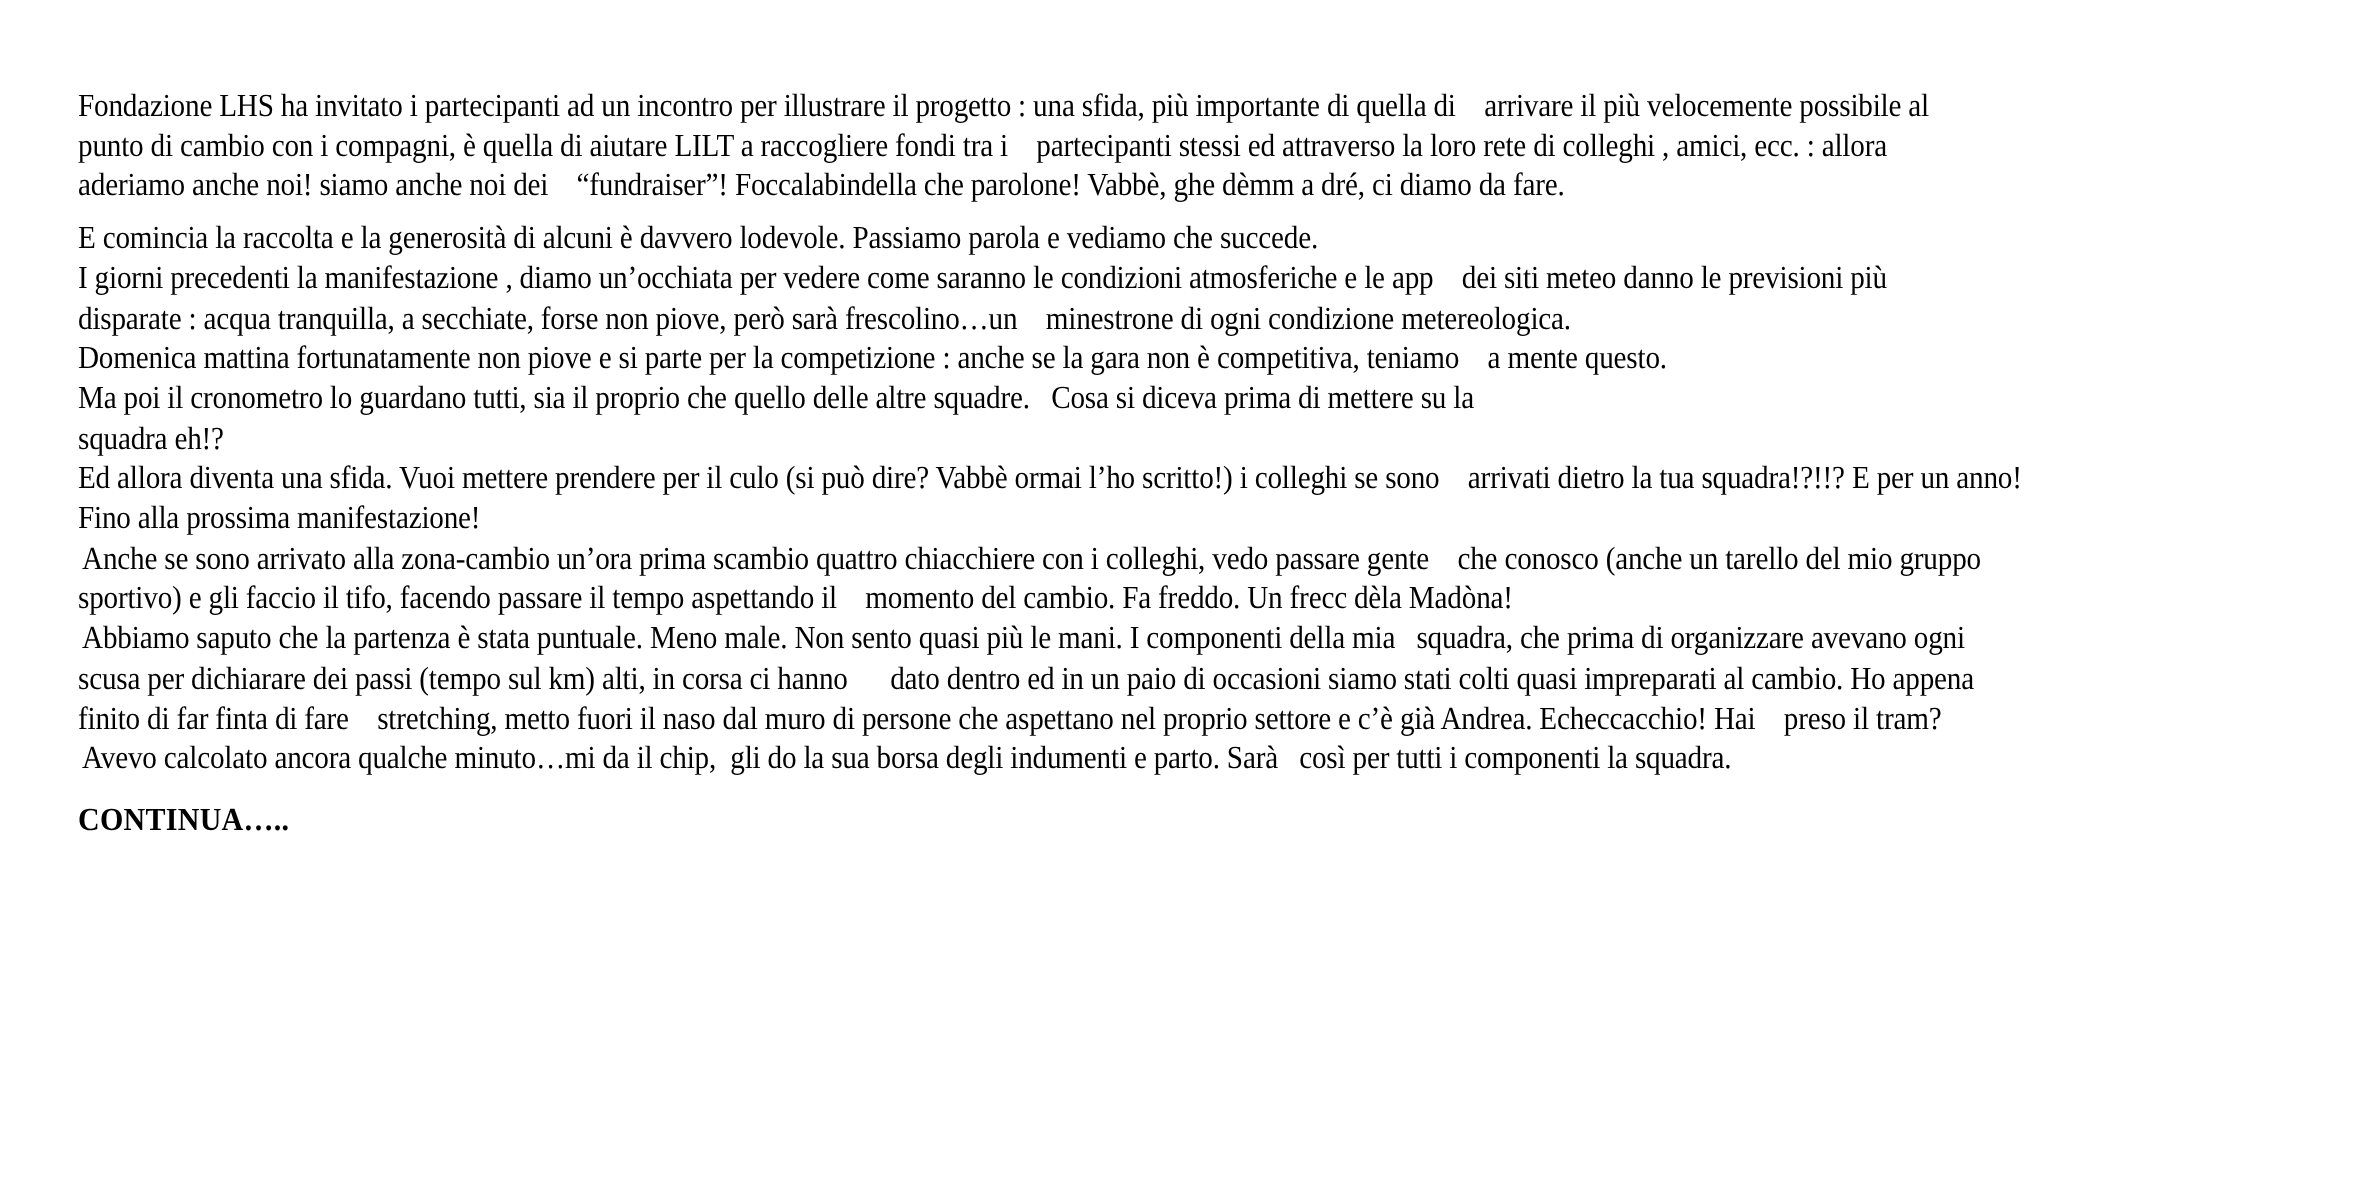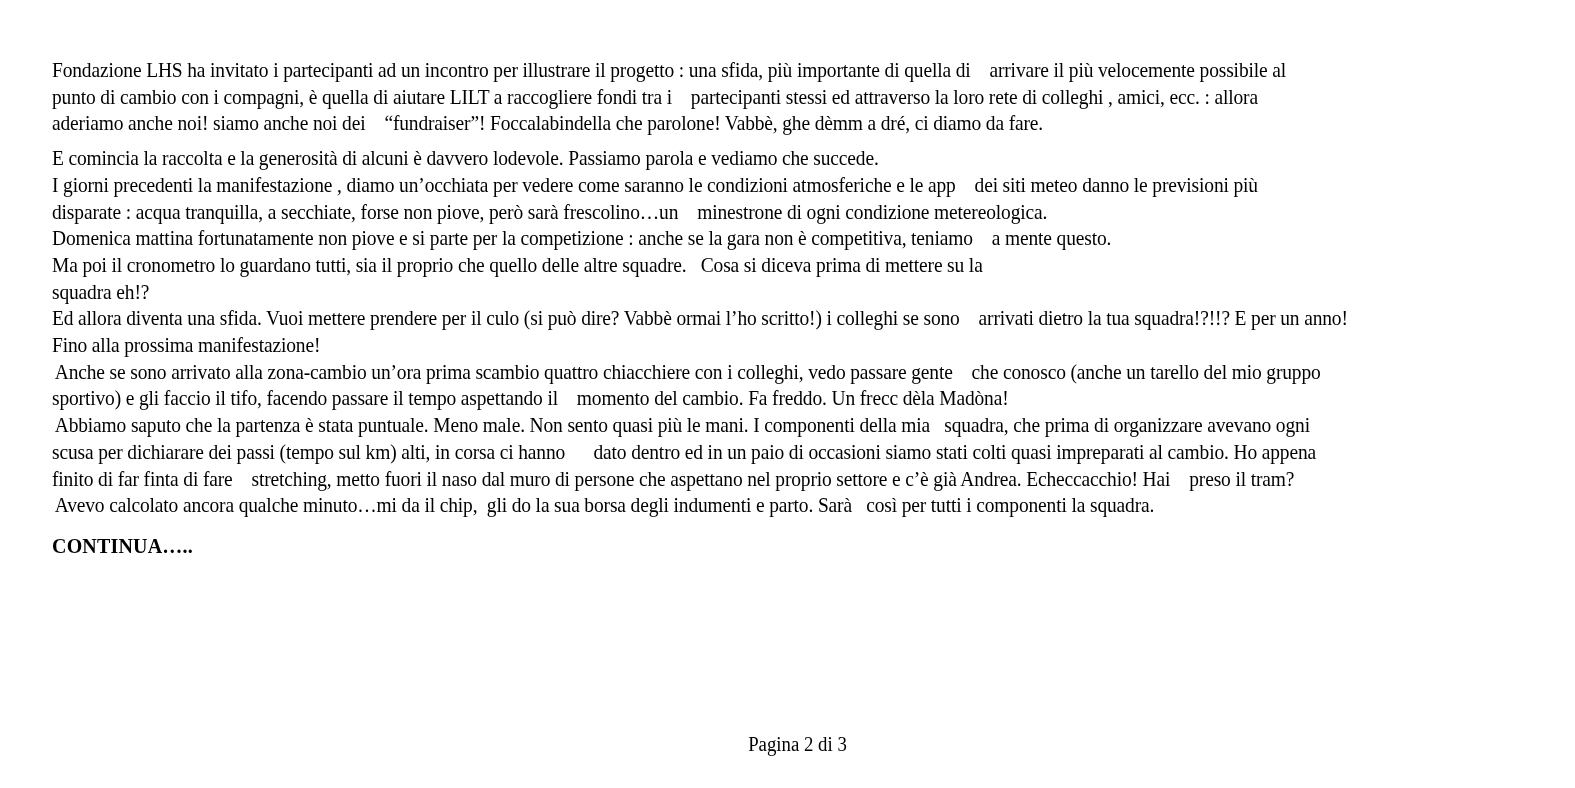--- a/index.html
+++ b/index.html
@@ -113,17 +113,14 @@
       <span class="ln indent-sm">Abbiamo saputo che la partenza è stata puntuale. Meno male. Non sento quasi più le mani. I componenti della mia   squadra, che prima di organizzare avevano ogni</span>
       <span class="ln">scusa per dichiarare dei passi (tempo sul km) alti, in corsa ci hanno      dato dentro ed in un paio di occasioni siamo stati colti quasi impreparati al cambio. Ho appena</span>
       <span class="ln">finito di far finta di fare    stretching, metto fuori il naso dal muro di persone che aspettano nel proprio settore e c’è già Andrea. Echeccacchio! Hai    preso il tram?</span>
       <span class="ln indent-sm">Avevo calcolato ancora qualche minuto…mi da il chip,  gli do la sua borsa degli indumenti e parto. Sarà   così per tutti i componenti la squadra.</span>
     </div>
 
   </div>
 
   <div id="continua">CONTINUA…..</div>
 
-  <div id="page-footer">
-    <span class="footer-text">Pagina 2 di 3</span>
-  </div>
 
 </div>
 
 </body></html>

